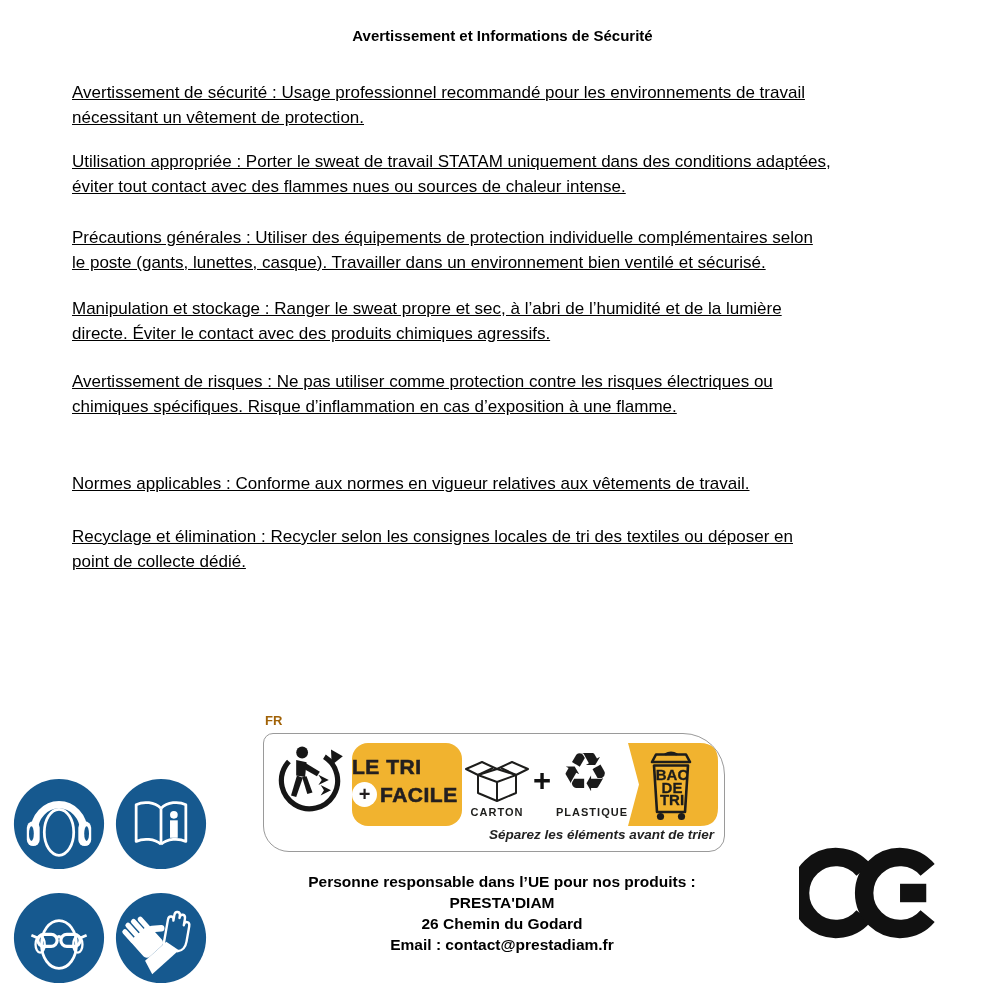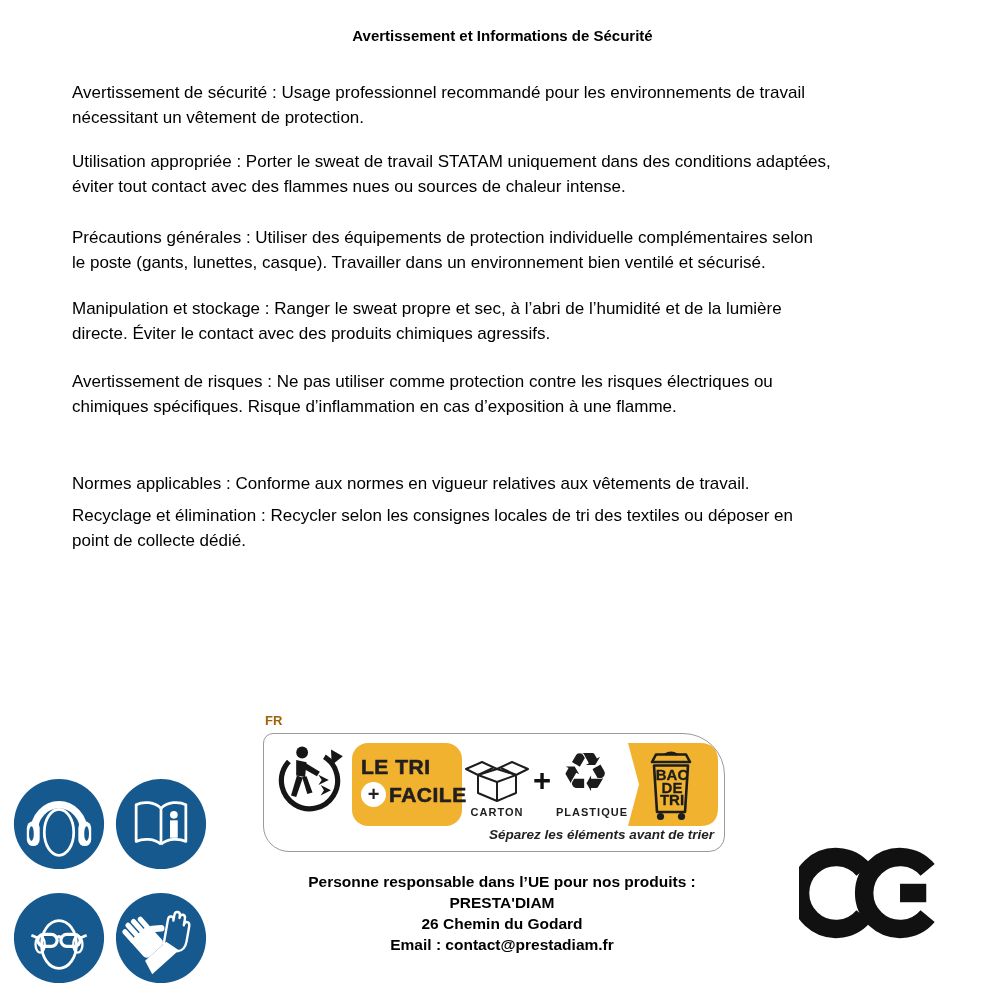--- a/index.html
+++ b/index.html
@@ -4,31 +4,31 @@
 <style>
   html,body{margin:0;padding:0;}
   body{
     width:1005px;height:1005px;background:#fff;position:relative;
     font-family:"Liberation Sans", sans-serif;color:#000;overflow:hidden;
   }
   .abs{position:absolute;}
   
   .doc-title{top:27px;left:0;width:1005px;text-align:center;font-size:15px;font-weight:bold;}
   
-  .para{left:72px;width:912px;font-size:17px;line-height:24.5px;white-space:pre-line;}
+  .para{left:72px;width:912px;font-size:17px;line-height:24.5px;white-space:pre-line;text-decoration:underline;}
   
   .picto{width:92px;height:92px;}
   .picto svg{width:100%;height:100%;display:block;}
   
   .fr-label{left:265px;top:713px;font-size:13px;font-weight:bold;color:#a16207;}
   .infotri-box{left:263px;top:733px;width:462px;height:119px;background:#fff;
     border:1.5px solid #9a9a9a;border-radius:10px 42px 16px 26px;box-sizing:border-box;}
   .triman{left:274px;top:742px;width:74px;height:78px;}
   .bubble{left:352px;top:743px;width:110px;height:83px;background:#f1b32f;border-radius:16px;
-    box-sizing:border-box;padding:12px 0 0 9px;color:#231f20;}
+    box-sizing:border-box;padding:12px 0 0 0;color:#231f20;}
   .bubble .l1{font-size:21px;font-weight:bold;letter-spacing:0.5px;-webkit-text-stroke:0.6px #231f20;}
   .bubble .l2{display:flex;align-items:center;gap:3px;margin-top:3px;}
   .plus-circle{width:25px;height:25px;border-radius:50%;background:#fff;color:#231f20;
     font-weight:bold;font-size:20px;line-height:24px;text-align:center;flex:0 0 auto;}
   .bubble .facile{font-size:21px;font-weight:bold;letter-spacing:0.5px;-webkit-text-stroke:0.6px #231f20;}
   .mat-label{font-size:11px;font-weight:bold;letter-spacing:1px;color:#1d1d1b;text-align:center;}
   .sep-plus{left:533px;top:763px;font-size:31px;font-weight:bold;color:#111;}
   .recycle-glyph{left:561px;top:744px;font-size:54px;line-height:56px;color:#1b1b1b;}
   .band{left:628px;top:743px;width:90px;height:83px;}
   .bin-svg{left:646px;top:750px;width:50px;height:72px;}
@@ -51,21 +51,21 @@
 nécessitant un vêtement de protection.</div>
 <div class="abs para" style="top:150px">Utilisation appropriée : Porter le sweat de travail STATAM uniquement dans des conditions adaptées,
 éviter tout contact avec des flammes nues ou sources de chaleur intense.</div>
 <div class="abs para" style="top:226px">Précautions générales : Utiliser des équipements de protection individuelle complémentaires selon
 le poste (gants, lunettes, casque). Travailler dans un environnement bien ventilé et sécurisé.</div>
 <div class="abs para" style="top:297px">Manipulation et stockage : Ranger le sweat propre et sec, à l’abri de l’humidité et de la lumière
 directe. Éviter le contact avec des produits chimiques agressifs.</div>
 <div class="abs para" style="top:370px">Avertissement de risques : Ne pas utiliser comme protection contre les risques électriques ou
 chimiques spécifiques. Risque d’inflammation en cas d’exposition à une flamme.</div>
 <div class="abs para" style="top:472px">Normes applicables : Conforme aux normes en vigueur relatives aux vêtements de travail.</div>
-<div class="abs para" style="top:504px">Recyclage et élimination : Recycler selon les consignes locales de tri des textiles ou déposer en
+<div class="abs para" style="top:525px">Recyclage et élimination : Recycler selon les consignes locales de tri des textiles ou déposer en
 point de collecte dédié.</div>
 
 <div class="abs picto" style="left:13px;top:778px">
   <svg viewBox="0 0 100 100">
     <circle cx="50" cy="50" r="49" fill="#16598f"></circle>
     <path d="M23,58 a27,29 0 0 1 54,0" stroke="#fff" stroke-width="8" fill="none"></path>
     <ellipse cx="50" cy="59" rx="16" ry="25" fill="#16598f" stroke="#fff" stroke-width="3"></ellipse>
     <rect x="15" y="47" width="14" height="27" rx="7" fill="#fff"></rect>
     <rect x="71" y="47" width="14" height="27" rx="7" fill="#fff"></rect>
     <ellipse cx="20" cy="60.5" rx="2.6" ry="8" fill="#16598f"></ellipse>

